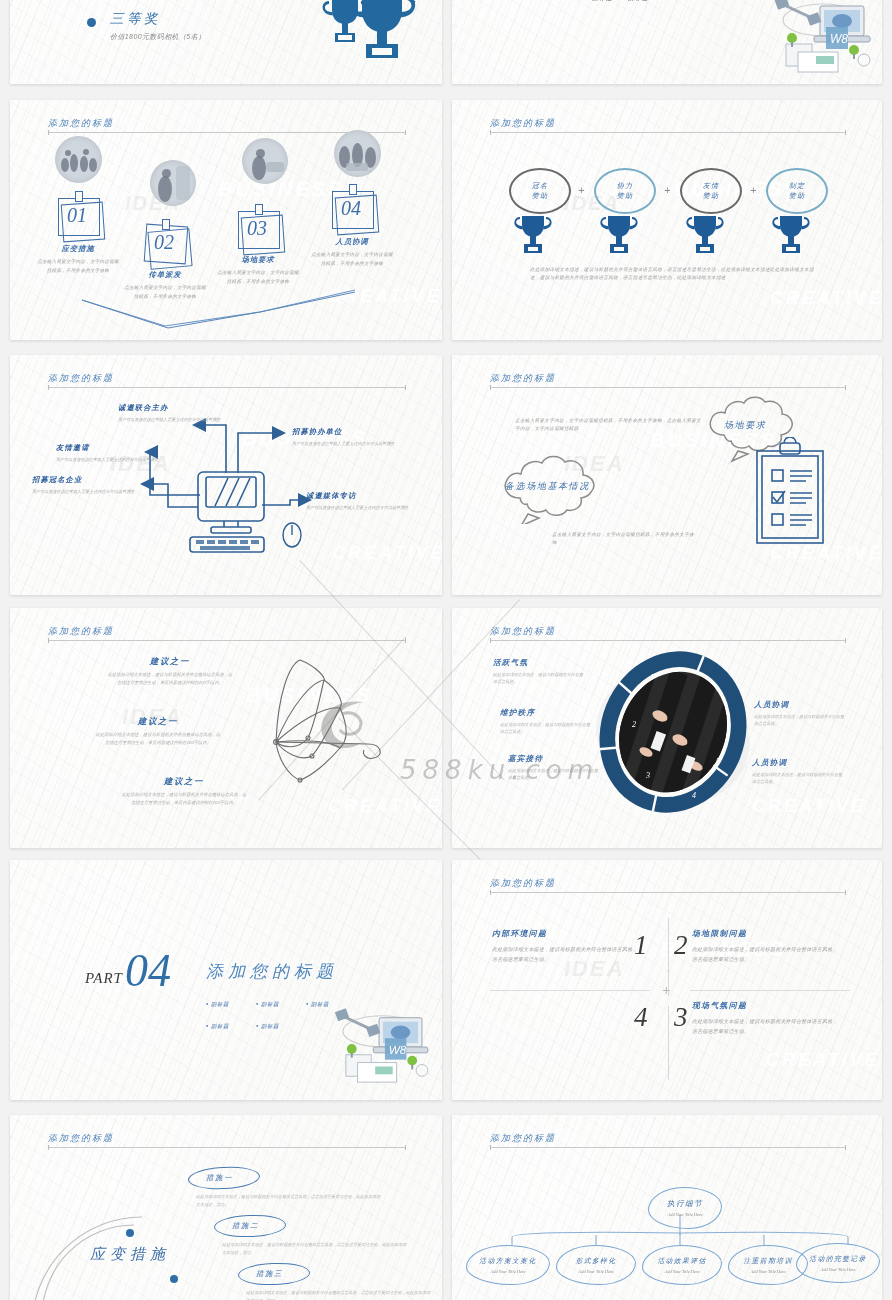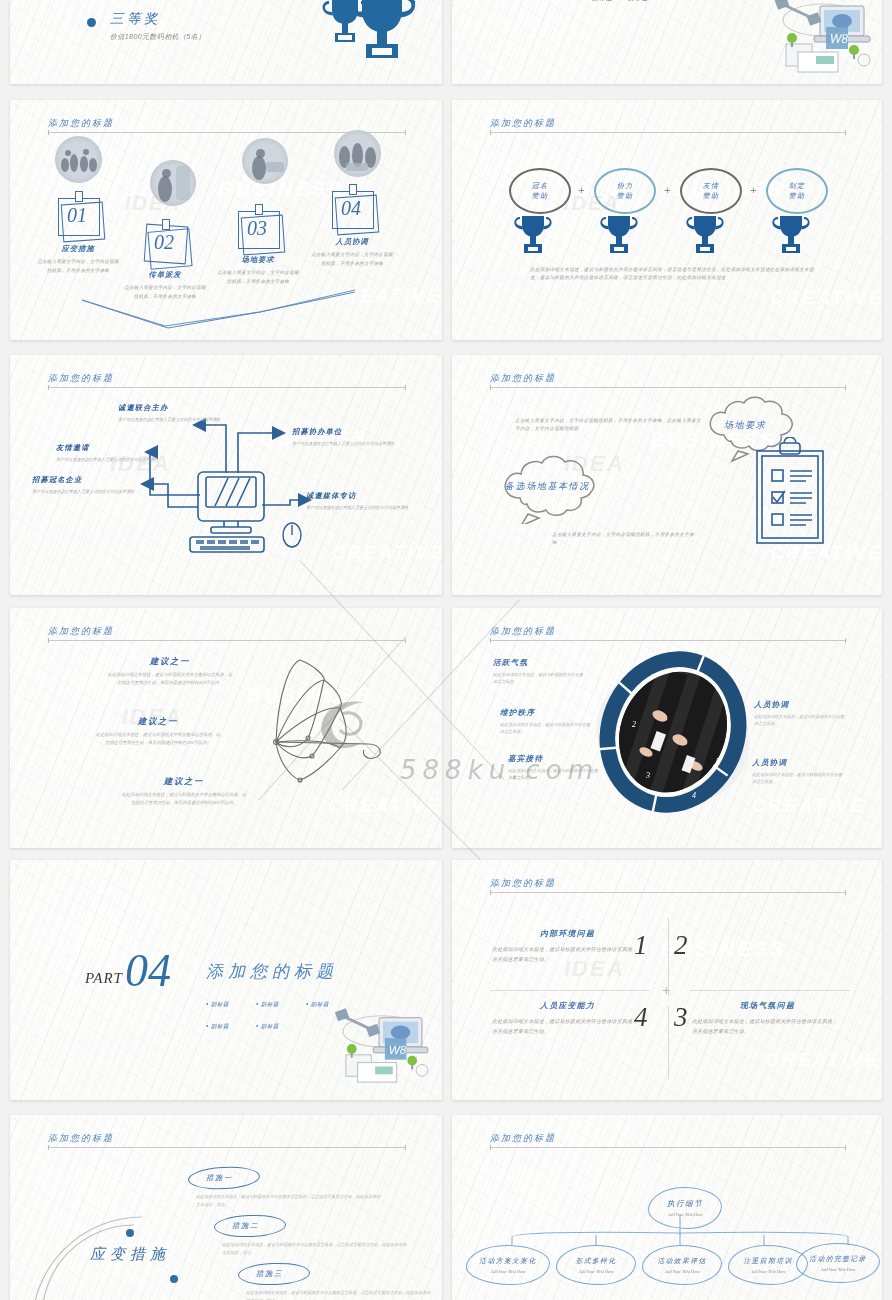--- a/index.html
+++ b/index.html
@@ -113,21 +113,21 @@
               font-family:"Liberation Serif", serif; line-height:1;}
   #s9 .ptitle{ position:absolute; left:196px; top:100px; font-size:17px; color:#4d86bd;
                letter-spacing:5px;}
   #s9 .psubs { position:absolute; left:196px; top:132px; width:170px;}
   #s9 .psubs b{ display:inline-block; width:50px; font-size:5.4px; color:#3f6fa8;
                 font-weight:normal; margin-bottom:6px; letter-spacing:.6px;}
   #s9 .psubs b::before{ content:"\25CF"; font-size:4px; margin-right:2px; vertical-align:1px;}
   #s9 .deco { position:absolute; right:8px; bottom:10px; }
 
   .quad { position:absolute; width:150px;}
-  .quad .qt{ font-size:7.8px; color:#3f6fa8; font-weight:bold; letter-spacing:1.4px; margin-bottom:6px;margin-left:48px;}
+  .quad .qt{ font-size:7.8px; color:#3f6fa8; font-weight:bold; letter-spacing:1.4px; margin-bottom:6px;}
   .quad .qb{ font-size:5px; color:#9d9d9d; line-height:1.9; letter-spacing:.2px;}
   .qnum{ position:absolute; font-size:27px; color:#3a3a3a; font-family:"Liberation Serif", serif; line-height:1;}
 
   
   #s11 { left:10px; top:1115px; width:432px; height:240px; }
   #s12 { left:452px; top:1115px; width:430px; height:240px; }
 
   #s11 .bigt{ position:absolute; left:78px; top:128px; font-size:15px; color:#3f6fa8;
               letter-spacing:5px; line-height:1.5; text-align:center; width:84px;}
   .meas { position:absolute; }
@@ -632,26 +632,26 @@
     <div style="position:absolute;left:38px;top:130px;width:160px;height:1px;background:#dcdcdc"></div>
     <div style="position:absolute;left:238px;top:130px;width:160px;height:1px;background:#dcdcdc"></div>
     <div style="position:absolute;left:210px;top:122px;font-size:14px;color:#b9b9b9">+</div>
 
     <div class="quad" style="left:40px;top:68px">
       <div class="qt">内部环境问题</div>
       <div class="qb">此处添加详细文本描述，建议与标题相关并符合整体语言风格，语言描述尽量简洁生动。</div>
     </div>
     <div class="qnum" style="left:182px;top:72px">1</div>
 
+    <div class="quad" style="left:240px;top:68px">
+      <div class="qt">场地限制问题</div>
+      <div class="qb">此处添加详细文本描述，建议与标题相关并符合整体语言风格，语言描述尽量简洁生动。</div>
+    </div>
     <div class="qnum" style="left:222px;top:72px">2</div>
 
-    <div class="quad" style="left:40px;top:140px">
-      <div class="qt">人员应变能力</div>
-      <div class="qb">此处添加详细文本描述，建议与标题相关并符合整体语言风格，语言描述尽量简洁生动。</div>
-    </div>
     <div class="qnum" style="left:182px;top:144px">4</div>
 
     <div class="quad" style="left:240px;top:140px">
       <div class="qt">现场气氛问题</div>
       <div class="qb">此处添加详细文本描述，建议与标题相关并符合整体语言风格，语言描述尽量简洁生动。</div>
     </div>
     <div class="qnum" style="left:222px;top:144px">3</div>
   </div>
 
   <div class="slide" id="s11">

